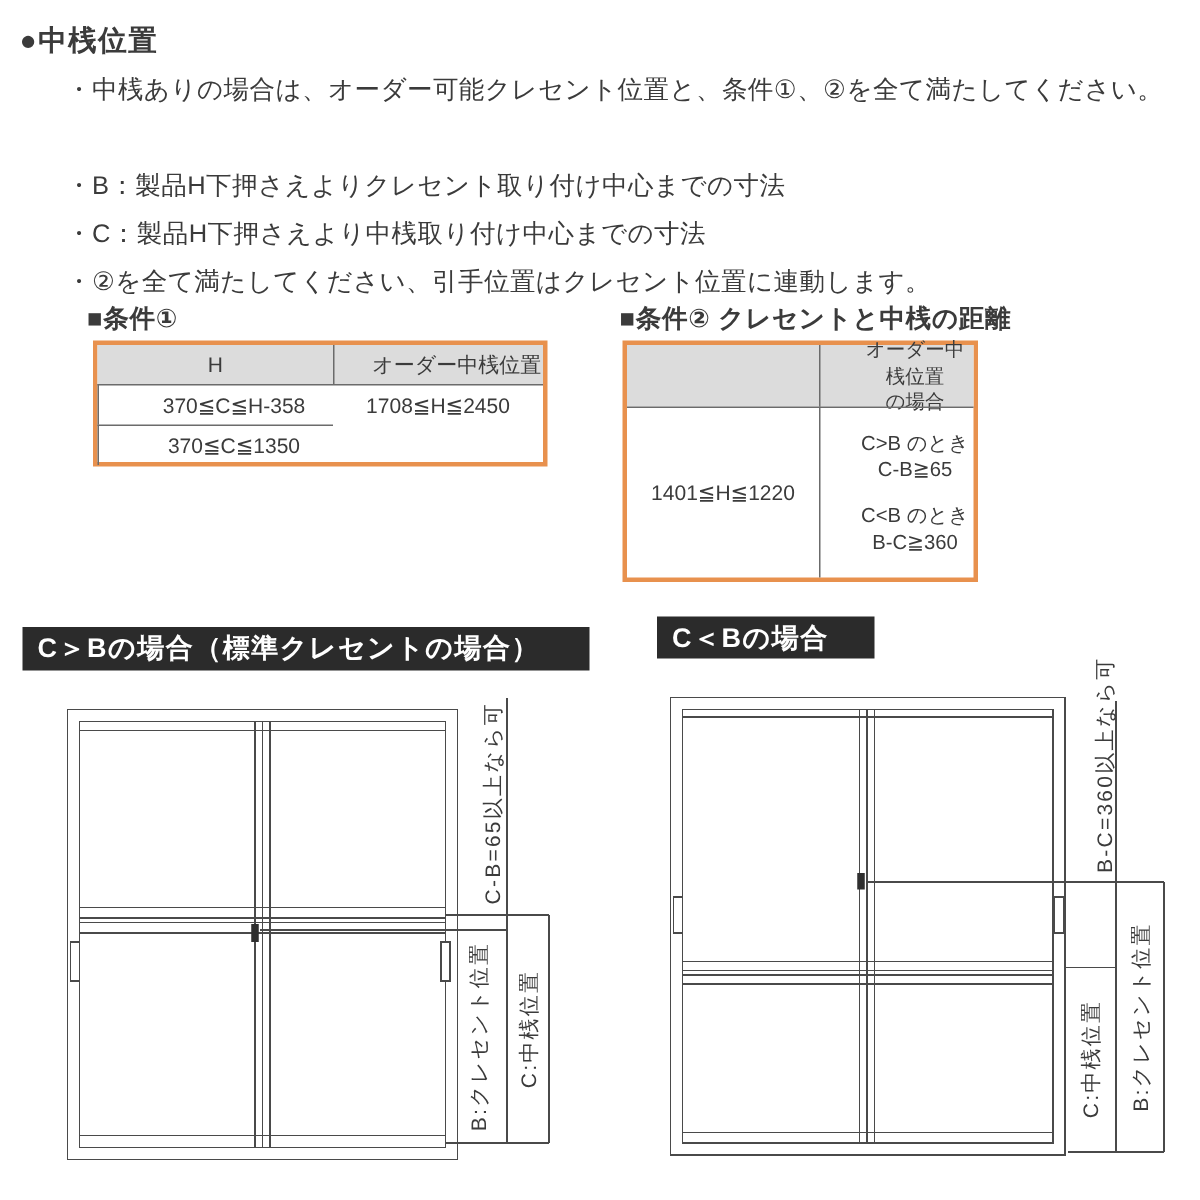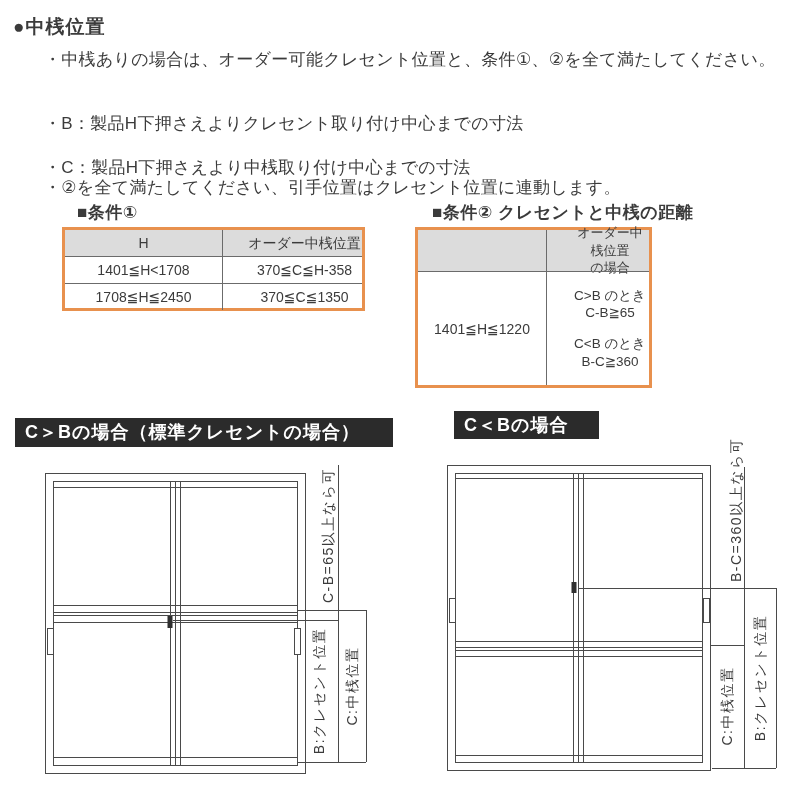--- a/index.html
+++ b/index.html
@@ -10,21 +10,21 @@
     --text:#3b3b3b;
     --line:#4a4a4a;
   }
   html,body{margin:0;padding:0;background:#fff;}
   .page{
     position:relative;width:800px;height:800px;background:#ffffff;overflow:hidden;
     font-family:"Liberation Sans","DejaVu Sans",sans-serif;color:var(--text);
   }
   .doc-title{position:absolute;left:13px;top:14px;font-size:19px;font-weight:bold;letter-spacing:1px;}
   .bullet{position:absolute;left:44px;font-size:17px;letter-spacing:0.3px;white-space:nowrap;}
-  .cond-heading{position:absolute;top:201px;font-size:17px;font-weight:bold;letter-spacing:0.5px;margin-left:19px;}
+  .cond-heading{position:absolute;top:201px;font-size:17px;font-weight:bold;letter-spacing:0.5px;}
 
   
   .otable{position:absolute;border:3px solid var(--accent);background:#fff;box-sizing:border-box;}
   .t1{left:62px;top:227px;width:303px;height:84px;}
   .t1-grid{display:grid;grid-template-columns:157px 1fr;}
   .t1 .cell{height:26px;line-height:26px;text-align:center;font-size:14px;white-space:nowrap;}
   .head{background:var(--thead-bg);}
   .bl{border-left:1px solid #6b6b6b;padding-left:24px;}
   .bt{border-top:1px solid #6b6b6b;}
 
@@ -32,51 +32,50 @@
   .t2-grid{display:grid;grid-template-columns:128px 1fr;grid-template-rows:41px 114px;}
   .t2 .cell{display:flex;align-items:center;justify-content:center;text-align:center;font-size:14px;}
   .t2 .colhead{font-size:13px;white-space:pre-line;line-height:1.35;}
   .cases{display:flex;flex-direction:column;gap:13px;}
   .case{white-space:pre-line;font-size:13.5px;line-height:1.3;}
 
   
   .bar{position:absolute;background:var(--bar-bg);color:var(--bar-text);font-weight:bold;
        font-size:18px;letter-spacing:1px;box-sizing:border-box;padding-left:10px;white-space:nowrap;z-index:2;}
   .bar-left{left:15px;top:418px;width:378px;height:29px;line-height:29px;}
-  .bar-right{left:438px;top:411px;width:145px;height:28px;line-height:28px;margin-left:16px;}
+  .bar-right{left:438px;top:411px;width:145px;height:28px;line-height:28px;}
 
   
   .diag{position:absolute;top:400px;width:400px;height:400px;}
   .diag-left{left:0;}
   .diag-right{left:400px;}
   .wl line,.wl rect,.dim line{stroke:var(--line);stroke-width:1;fill:none;shape-rendering:crispEdges;}
   .handle{stroke:var(--line);stroke-width:1;fill:#fff;shape-rendering:crispEdges;}
   .crescent{fill:#2f2f2f;stroke:none;}
   .dimtext{font-size:14px;fill:var(--text);letter-spacing:1.5px;font-family:"Liberation Sans","DejaVu Sans",sans-serif;}
 </style>
 </head>
 <body>
 
 <div class="page">
 
   <div class="doc-title">●中桟位置</div>
 
   <div class="bullet" style="top:48px">・中桟ありの場合は、オーダー可能クレセント位置と、条件①、②を全て満たしてください。</div>
   <div class="bullet" style="top:112px">・B：製品H下押さえよりクレセント取り付け中心までの寸法</div>
-  <div class="bullet" style="top:156px">・C：製品H下押さえより中桟取り付け中心までの寸法</div>
+  <div class="bullet" style="top:144px">・C：製品H下押さえより中桟取り付け中心までの寸法</div>
   <div class="bullet" style="top:176px">・②を全て満たしてください、引手位置はクレセント位置に連動します。</div>
 
   <div class="cond-heading" style="left:58px">■条件①</div>
   <div class="cond-heading" style="left:413px">■条件② クレセントと中桟の距離</div>
 
   <div class="otable t1">
     <div class="t1-grid">
       <div class="cell head">H</div>
       <div class="cell head bl">オーダー中桟位置</div>
-      <div class="cell bt">1401≦H&lt;1708</div>
       <div class="cell bt bl">370≦C≦H-358</div>
       <div class="cell bt">1708≦H≦2450</div>
       <div class="cell bt bl">370≦C≦1350</div>
     </div>
   </div>
 
   <div class="otable t2">
     <div class="t2-grid">
       <div class="cell head"></div>
       <div class="cell head bl colhead">オーダー中桟位置

